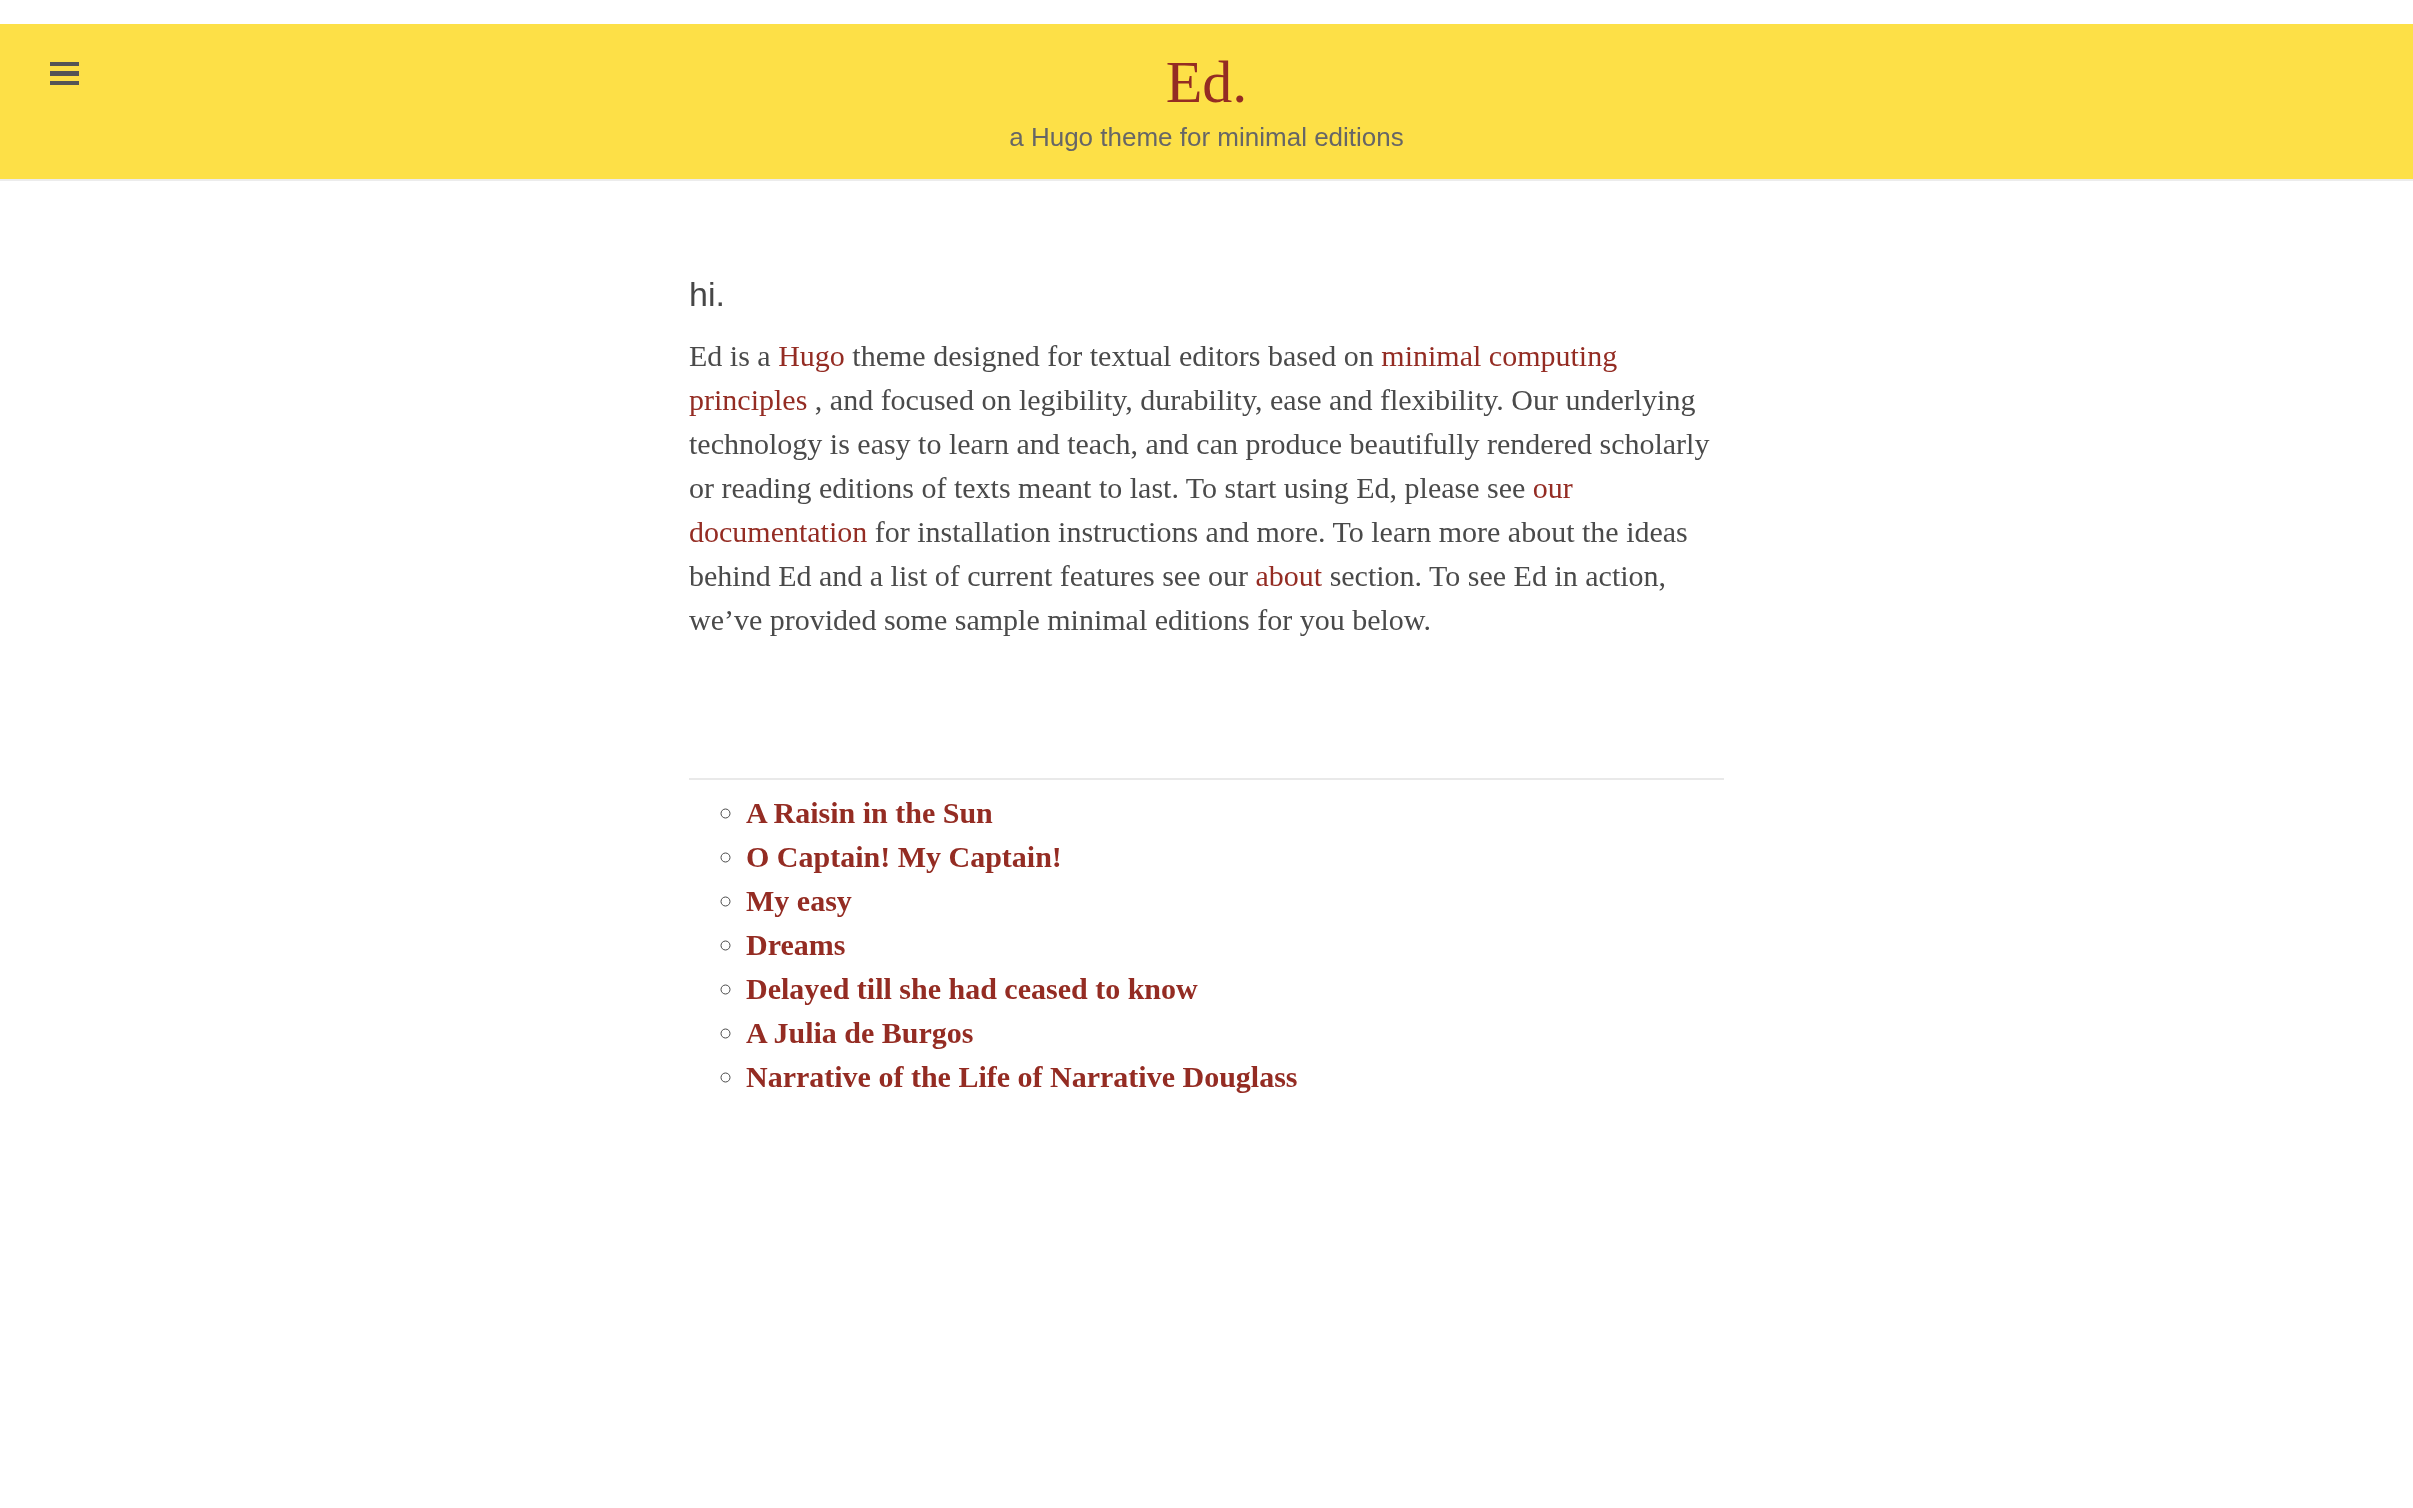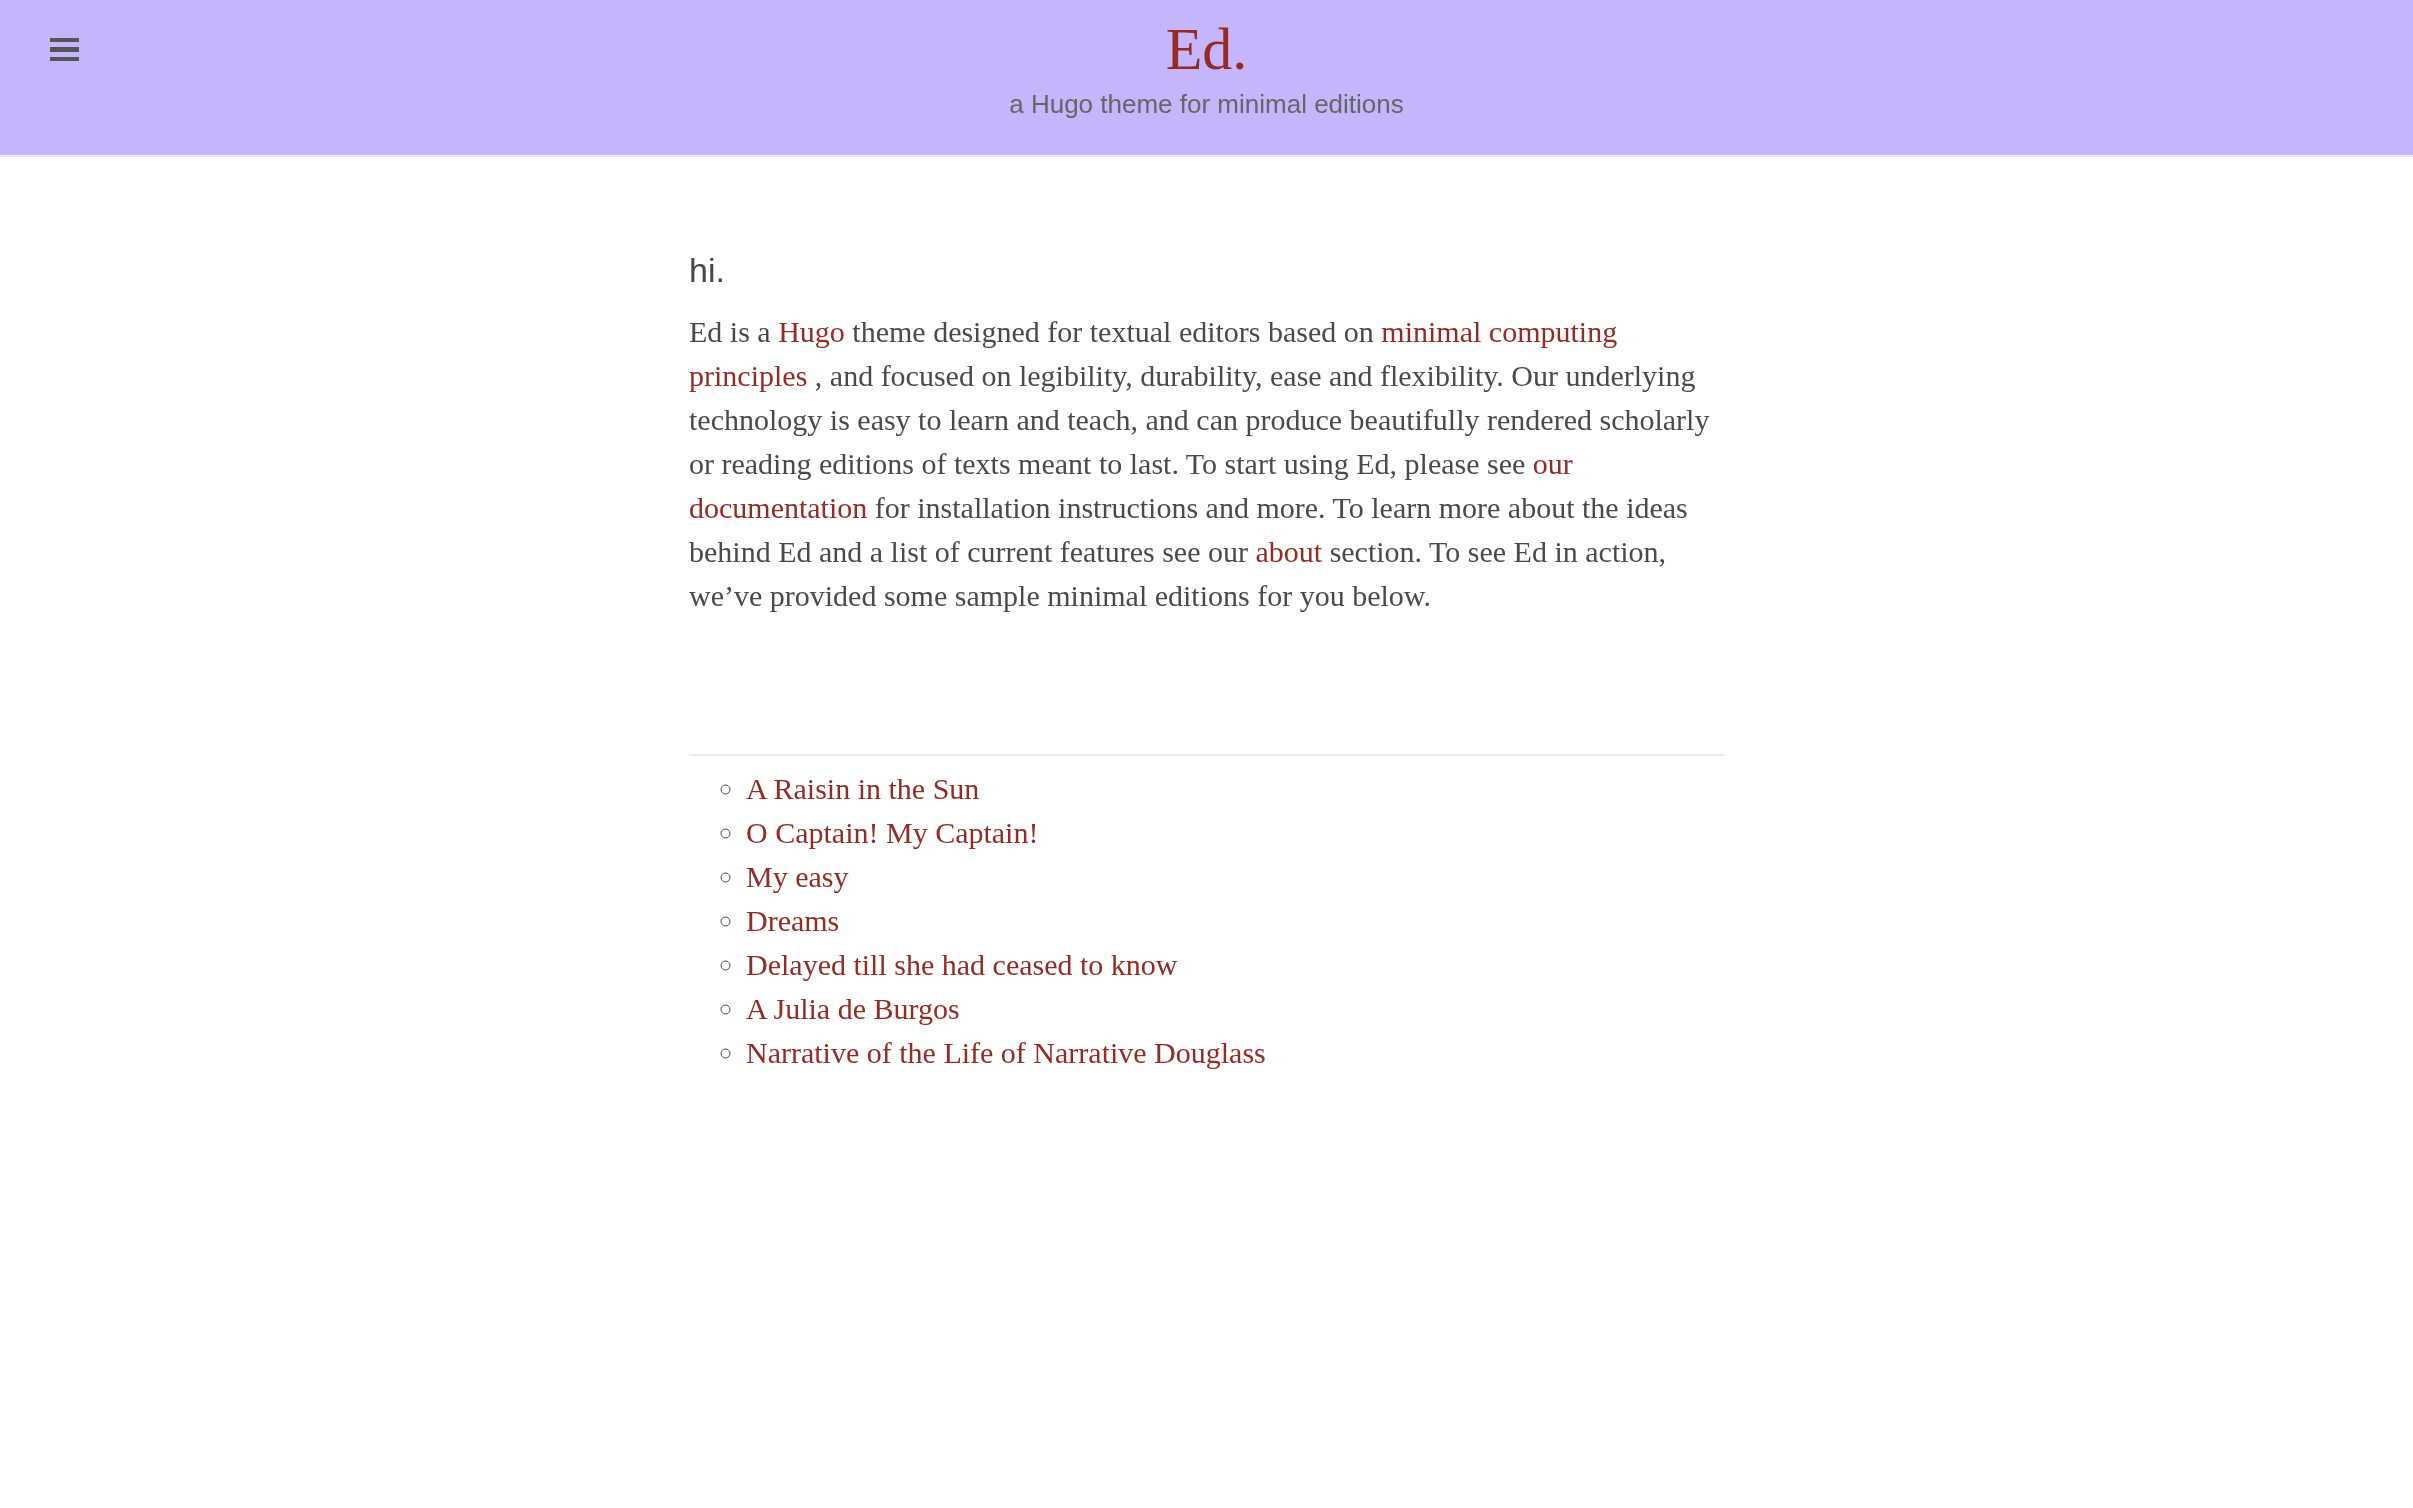--- a/index.html
+++ b/index.html
@@ -14,25 +14,26 @@
   html,body{margin:0;padding:0;background:#ffffff;}
   body{
     width:2413px;height:1508px;overflow:hidden;
     font-family:"Liberation Serif","DejaVu Serif",serif;
     -webkit-font-smoothing:antialiased;
   }
   
   .site-header{
     box-sizing:border-box;
     height:157px;
-    padding-top:19px;
+    padding-top:28px;
     border-bottom:2.2px solid var(--header-border);
     text-align:center;
     position:relative;
-    background:#c4b5fd;
+    background:#fde047;
+    margin-top:24px;
   }
   .menu-button{
     position:absolute;left:50px;top:38px;
     width:29px;height:23px;
     background:transparent;border:0;padding:0;margin:0;cursor:pointer;
   }
   .hamburger{display:flex;flex-direction:column;justify-content:space-between;height:23px;}
   .hamburger .bar{display:block;width:29px;height:4.3px;background:var(--icon);}
   .site-title{
     margin:0;
@@ -81,21 +82,21 @@
   .pub-list{
     margin:10.8px 0 0;
     padding:0 0 0 57px;
     list-style-type:circle;
   }
   .pub-list li{
     font-size:30px;line-height:44px;
     color:var(--text);
   }
   .pub-list li::marker{color:var(--text);}
-  .pub-list a{color:var(--accent);text-decoration:none;cursor:pointer;}
+  .pub-list a{color:var(--accent);text-decoration:none;cursor:pointer;font-weight:bold;}
 </style>
 </head>
 <body>
 
 <header class="site-header">
   <button class="menu-button" aria-label="menu">
     <span class="hamburger">
       <span class="bar"></span>
       <span class="bar"></span>
       <span class="bar"></span>

